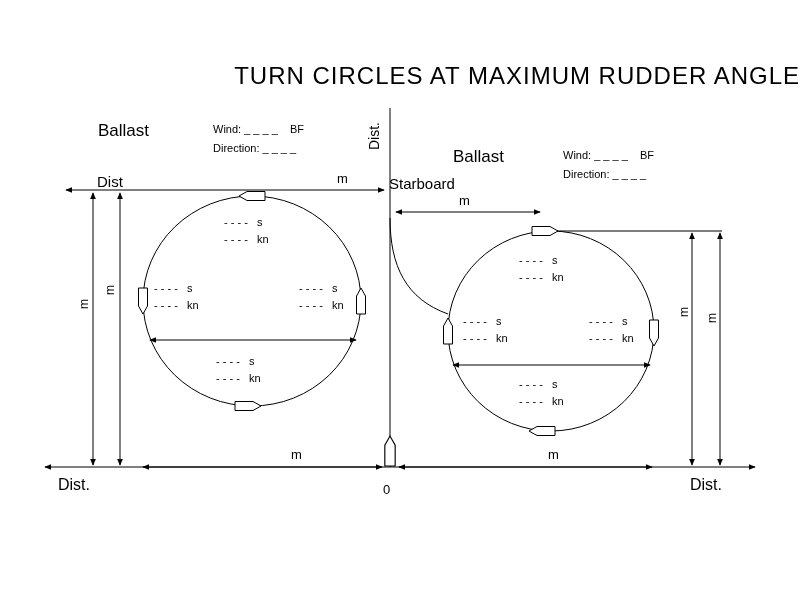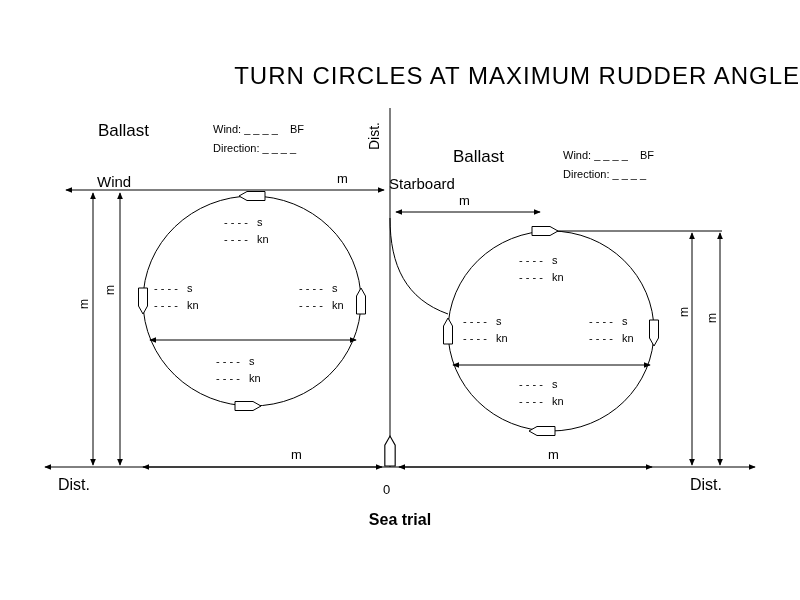--- a/index.html
+++ b/index.html
@@ -65,26 +65,25 @@
       <use href="#ship" transform="translate(248,406)"></use>
       <use href="#ship" transform="translate(545,231)"></use>
       <use href="#ship" transform="translate(448,331) rotate(-90)"></use>
       <use href="#ship" transform="translate(654,333) rotate(90)"></use>
       <use href="#ship" transform="translate(542,431) rotate(180)"></use>
       <use href="#ship" transform="translate(390,451) rotate(-90) scale(1.15)"></use>
     </g>
   </svg>
 
   <div class="lbl title">TURN CIRCLES AT MAXIMUM RUDDER ANGLE</div>
-  <div class="lbl caption">Sea trial</div>
 
   <div class="lbl s17 bold" style="left:98px;top:122px;">Ballast</div>
   <div class="lbl s11" style="left:213px;top:124px;">Wind: _ _ _ _    BF</div>
   <div class="lbl s11" style="left:213px;top:143px;">Direction: _ _ _ _</div>
-  <div class="lbl s15" style="left:97px;top:174px;">Wind</div>
+  <div class="lbl s15" style="left:97px;top:174px;">Dist</div>
 
   <div class="lbl s17 bold" style="left:453px;top:148px;">Ballast</div>
   <div class="lbl s11" style="left:563px;top:150px;">Wind: _ _ _ _    BF</div>
   <div class="lbl s11" style="left:563px;top:169px;">Direction: _ _ _ _</div>
   <div class="lbl s15" style="left:389px;top:176px;">Starboard</div>
 
   <div class="lbl s14 rot" style="left:352px;top:129px;width:44px;height:14px;">Dist.</div>
   <div class="lbl s16" style="left:58px;top:477px;">Dist.</div>
   <div class="lbl s16" style="left:690px;top:477px;">Dist.</div>
   <div class="lbl s13" style="left:383px;top:483px;">0</div>

